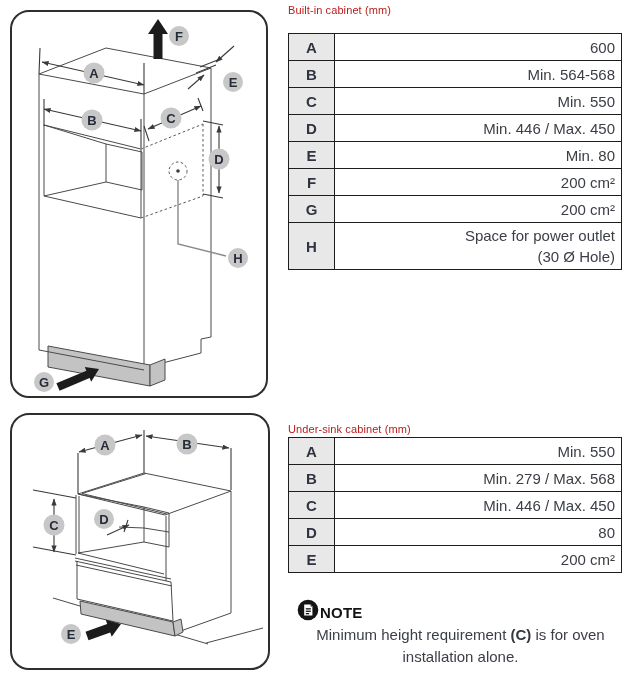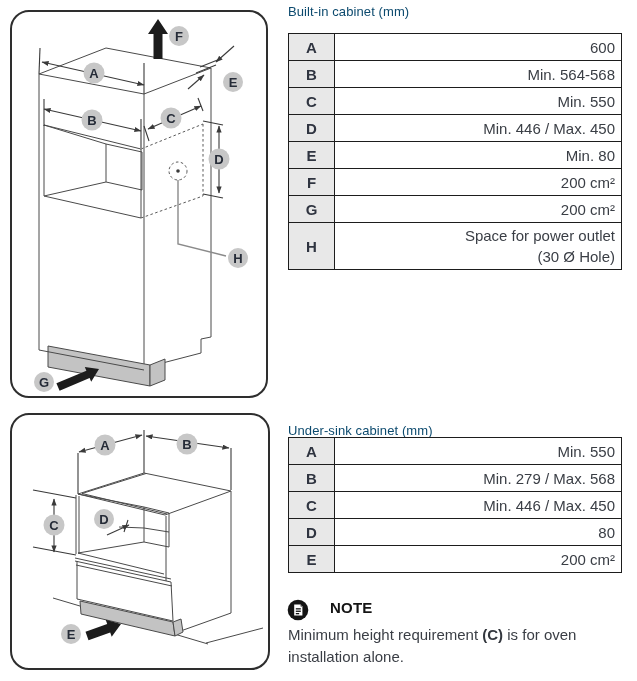--- a/index.html
+++ b/index.html
@@ -9,21 +9,21 @@
     color:#3a3e45;overflow:hidden;
   }
   .panel{
     position:absolute;border:2px solid #2e2e2e;border-radius:19px;background:#fff;box-sizing:border-box;
   }
   #panel-built-in{left:10px;top:10px;width:258px;height:388px;}
   #panel-under-sink{left:10px;top:413px;width:260px;height:257px;}
   .panel svg{display:block;width:100%;height:100%;}
 
   .section-title{
-    position:absolute;left:288px;font-size:13px;color:#0c4a6e;letter-spacing:0.1px;
+    position:absolute;left:288px;font-size:11px;color:#b91c1c;letter-spacing:0.1px;
   }
   #title-built-in{top:4px;}
   #title-under-sink{top:423px;}
 
   table.dim-table{
     position:absolute;left:288px;width:334px;border-collapse:collapse;table-layout:fixed;
   }
   #table-built-in{top:33px;}
   #table-under-sink{top:437px;}
   .dim-table td{
@@ -31,25 +31,25 @@
   }
   .dim-table td.key-cell{
     width:33px;background:#e8e8e8;text-align:center;font-weight:bold;color:#2f3440;
   }
   .dim-table td.val-cell{
     text-align:right;color:#3a3e45;white-space:pre-line;
   }
   .dim-table td.two-line{padding:2px 6px;line-height:21px;height:auto;}
 
   #note-header{
-    position:absolute;left:287px;top:599px;display:flex;align-items:flex-start;gap:21px;
+    position:absolute;left:297px;top:599px;display:flex;align-items:flex-end;gap:1px;
   }
   #note-header .note-label{font-size:15px;font-weight:bold;color:#141414;letter-spacing:0.2px;}
   #note-body{
-    position:absolute;left:288px;top:624px;width:345px;font-size:15px;line-height:22px;color:#3a3e45;
+    position:absolute;left:288px;top:624px;width:345px;font-size:15px;line-height:22px;color:#3a3e45;text-align:center;
   }
   #note-body .bold{font-weight:bold;color:#33373e;}
 
   
   .ln{stroke:#4a4a4a;stroke-width:1;fill:none;}
   .dim{stroke:#3a3a3a;stroke-width:1.1;fill:none;}
   .dash{stroke:#5a5a5a;stroke-width:1;fill:none;stroke-dasharray:2.6 2.4;}
   .conn{stroke:#8a8a8a;stroke-width:1.4;fill:none;}
   .plinth{fill:#c3c3c3;stroke:#4a4a4a;stroke-width:1;}
   .blackarrow{fill:#1c1c1c;stroke:none;}

